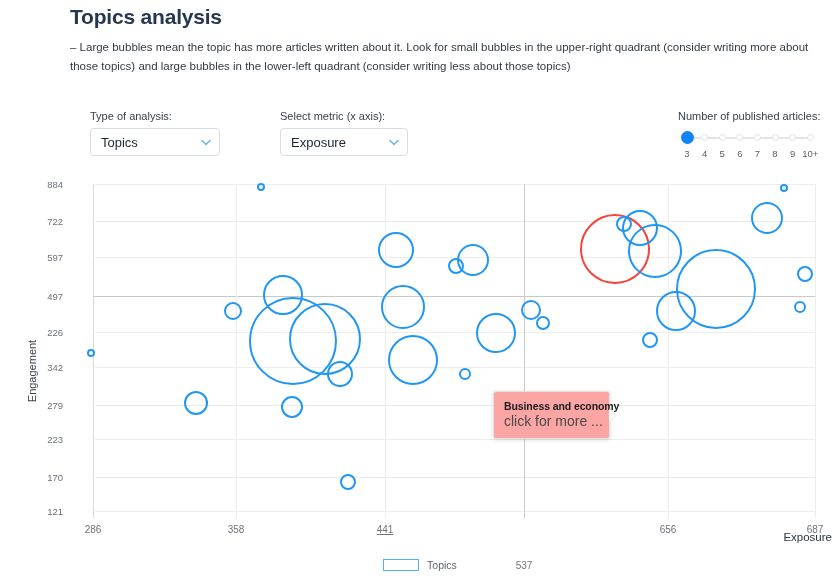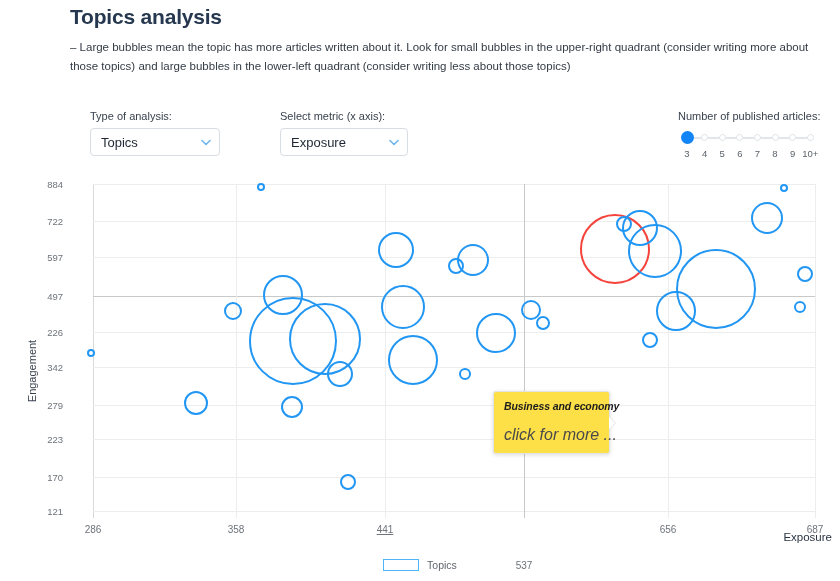--- a/index.html
+++ b/index.html
@@ -187,39 +187,38 @@
     cursor: pointer;
   }
   .bubble.hl { border-color: #f4443c; }
   .bubble.tiny { border-width: 2px; }
 
   
   .tooltip {
     position: absolute;
     left: 493px; top: 226px;
     width: 117px;
-    background: #fde047;
+    background: #fca5a5;
     border: 1px solid #e3e3e3;
     border-radius: 3px;
     box-shadow: 0 1px 4px rgba(0,0,0,0.14);
     padding: 8px 10px 9px 10px;
     z-index: 30;
-    font-style: italic;
   }
   .tooltip-title {
     font-size: 10.5px;
     font-weight: 700;
     color: #1c1c1c;
     white-space: nowrap;
     letter-spacing: -0.1px;
   }
   .tooltip-sub {
-    font-size: 16px;
+    font-size: 14px;
     color: #4a4a4a;
-    margin-top: 14px;
+    margin-top: 1px;
     white-space: nowrap;
   }
   .tooltip::after {
     content: "";
     position: absolute;
     right: -6px; top: 50%;
     margin-top: -6px;
     width: 0; height: 0;
     border-top: 6px solid transparent;
     border-bottom: 6px solid transparent;

